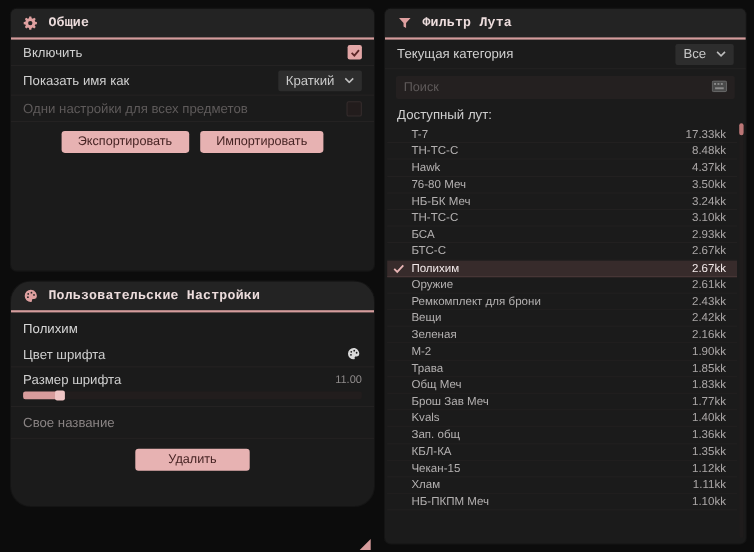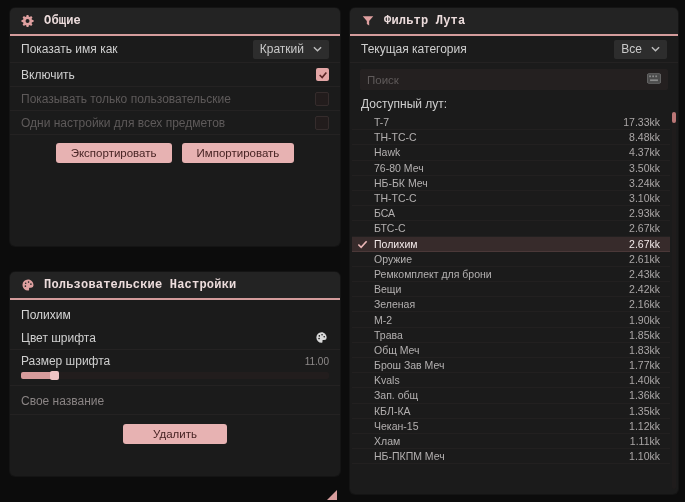--- a/index.html
+++ b/index.html
@@ -7,21 +7,21 @@
     width:685px;height:502px;position:relative;overflow:hidden;
     background:#0c0c0c;
     font-family:"Liberation Sans", sans-serif;
     -webkit-font-smoothing:antialiased;
   }
   .panel{
     position:absolute;background:#1b1b1b;border-radius:5px;overflow:hidden;
     box-shadow:0 0 0 1px #141414;
   }
   #panel-general{left:10px;top:8px;width:330px;height:238px;}
-  #panel-custom {left:10px;top:272px;width:330px;height:204px;}
+  #panel-custom {left:10px;top:256px;width:330px;height:204px;border-radius:18px;}
   #panel-filter {left:350px;top:8px;width:328px;height:486px;}
 
   .panel-header{
     height:26px;background:#232323;display:flex;align-items:center;gap:9px;
     padding:0 11px;border-bottom:2px solid #d49c9c;
   }
   .panel-title{font-size:12px;font-weight:bold;color:#ecdcdc;letter-spacing:.2px;font-family:Liberation Mono, monospace;}
   .hicon{width:14px;height:14px;flex:0 0 auto;display:flex;}
 
   .row{
@@ -101,47 +101,43 @@
 
 <div class="panel" id="panel-general">
   <div class="panel-header">
     <span class="hicon">
       <svg viewBox="0 0 24 24" width="14" height="14">
         <path fill="#dfa0a0" d="M21.5 13.6v-3.2l-2.7-.5a7 7 0 0 0-.7-1.8l1.6-2.3-2.3-2.3-2.3 1.6a7 7 0 0 0-1.8-.7L12.8 1.7H9.6l-.5 2.7a7 7 0 0 0-1.8.7L5 3.5 2.7 5.8l1.6 2.3a7 7 0 0 0-.7 1.8l-2.7.5v3.2l2.7.5c.2.6.4 1.2.7 1.8l-1.6 2.3L5 20.5l2.3-1.6c.6.3 1.2.5 1.8.7l.5 2.7h3.2l.5-2.7c.6-.2 1.2-.4 1.8-.7l2.3 1.6 2.3-2.3-1.6-2.3c.3-.6.5-1.2.7-1.8l2.7-.5z"></path>
         <circle cx="11.2" cy="12" r="3.4" fill="#232323"></circle>
       </svg>
     </span>
     <span class="panel-title">Общие</span>
+  </div>
+
+  <div class="row">
+    <span>Включить</span>
+    <span class="checkbox on">
+      <svg viewBox="0 0 12 12" width="10" height="10">
+        <polyline points="2,6 5,9 10,3" fill="none" stroke="#5c2727" stroke-width="2"></polyline>
+      </svg>
+    </span>
   </div>
 
   <div class="row tall">
     <span>Показать имя как</span>
     <span class="combo">
       <span>Краткий</span>
       <span class="chev">
         <svg viewBox="0 0 10 6" width="9" height="6">
             <polyline points="1,1 5,5 9,1" fill="none" stroke="#bdbdbd" stroke-width="1.6"></polyline>
           </svg>
       </span>
     </span>
   </div>
 
-  <div class="row">
-    <span>Включить</span>
-    <span class="checkbox on">
-      <svg viewBox="0 0 12 12" width="10" height="10">
-        <polyline points="2,6 5,9 10,3" fill="none" stroke="#5c2727" stroke-width="2"></polyline>
-      </svg>
-    </span>
-  </div>
-
-  <div class="row disabled">
-    <span>Показывать только пользовательские</span>
-    <span class="checkbox off"></span>
-  </div>
 
   <div class="row disabled">
     <span>Одни настройки для всех предметов</span>
     <span class="checkbox off"></span>
   </div>
 
   <div class="btn-row">
     <button class="pill-btn">Экспортировать</button>
     <button class="pill-btn">Импортировать</button>
   </div>

